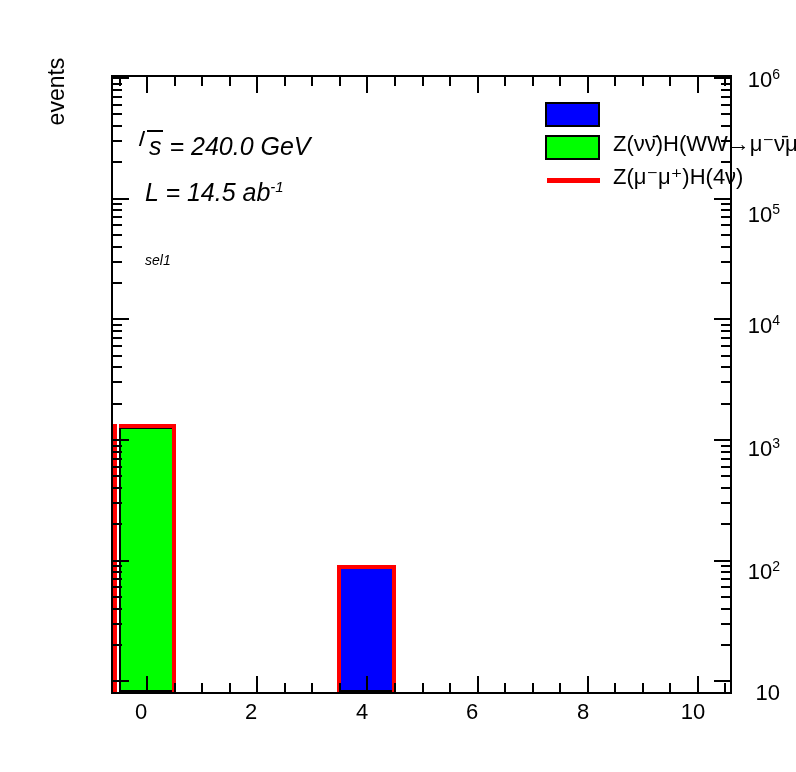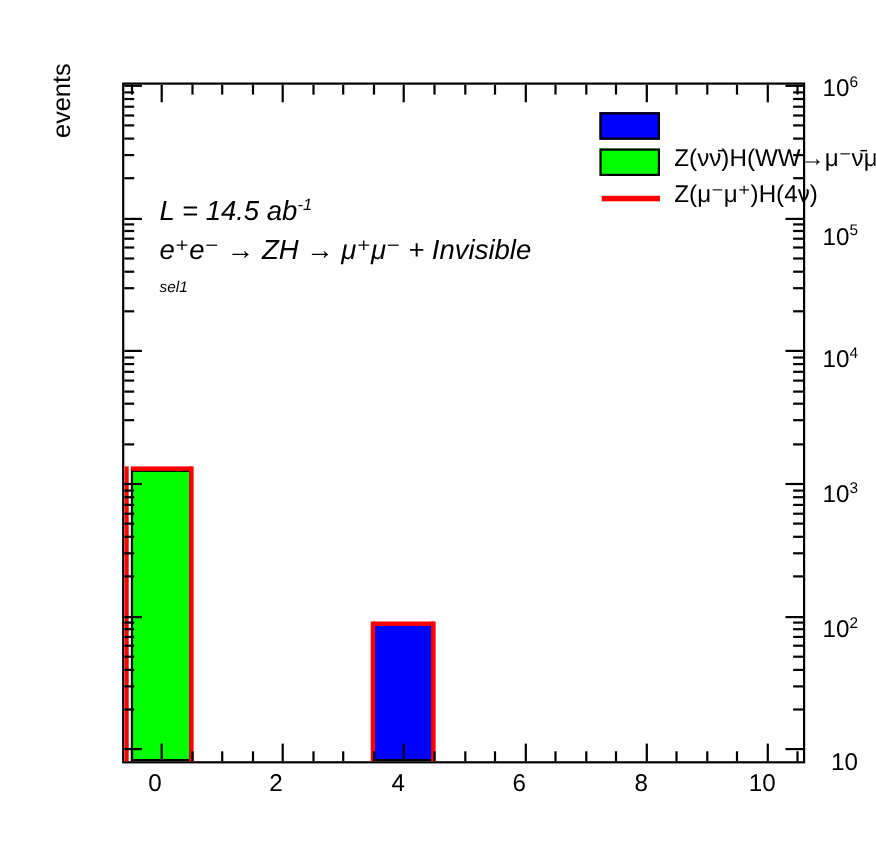--- a/index.html
+++ b/index.html
@@ -229,24 +229,26 @@
   <div class="ytick" style="top:682px;">10</div>
 
   <div class="xtick" style="left:111px;">0</div>
   <div class="xtick" style="left:221px;">2</div>
   <div class="xtick" style="left:332px;">4</div>
   <div class="xtick" style="left:442px;">6</div>
   <div class="xtick" style="left:553px;">8</div>
   <div class="xtick" style="left:663px;">10</div>
 
 
+  <div class="ann ann-1">
+    <span class="sqrt">s</span><span> = 240.0 GeV</span>
+  </div>
   <div class="ann ann-2">
     <span>L = 14.5 ab</span><sup>-1</sup>
   </div>
-  <div class="ann ann-3">e⁺e⁻ → ZH → μ⁺μ⁻ + Invisible</div>
   <div class="ann ann-4">sel1</div>
 
   <div class="legend">
     <div class="leg-row">
       <span class="leg-swatch" id="sw0" style="background: rgb(0, 0, 255);"></span>
     </div>
     <div class="leg-row">
       <span class="leg-swatch" id="sw1" style="background: rgb(0, 255, 0);"></span>
       <span class="leg-text">Z(νν̄)H(WW→μ⁻ν̄μ</span>
     </div>

